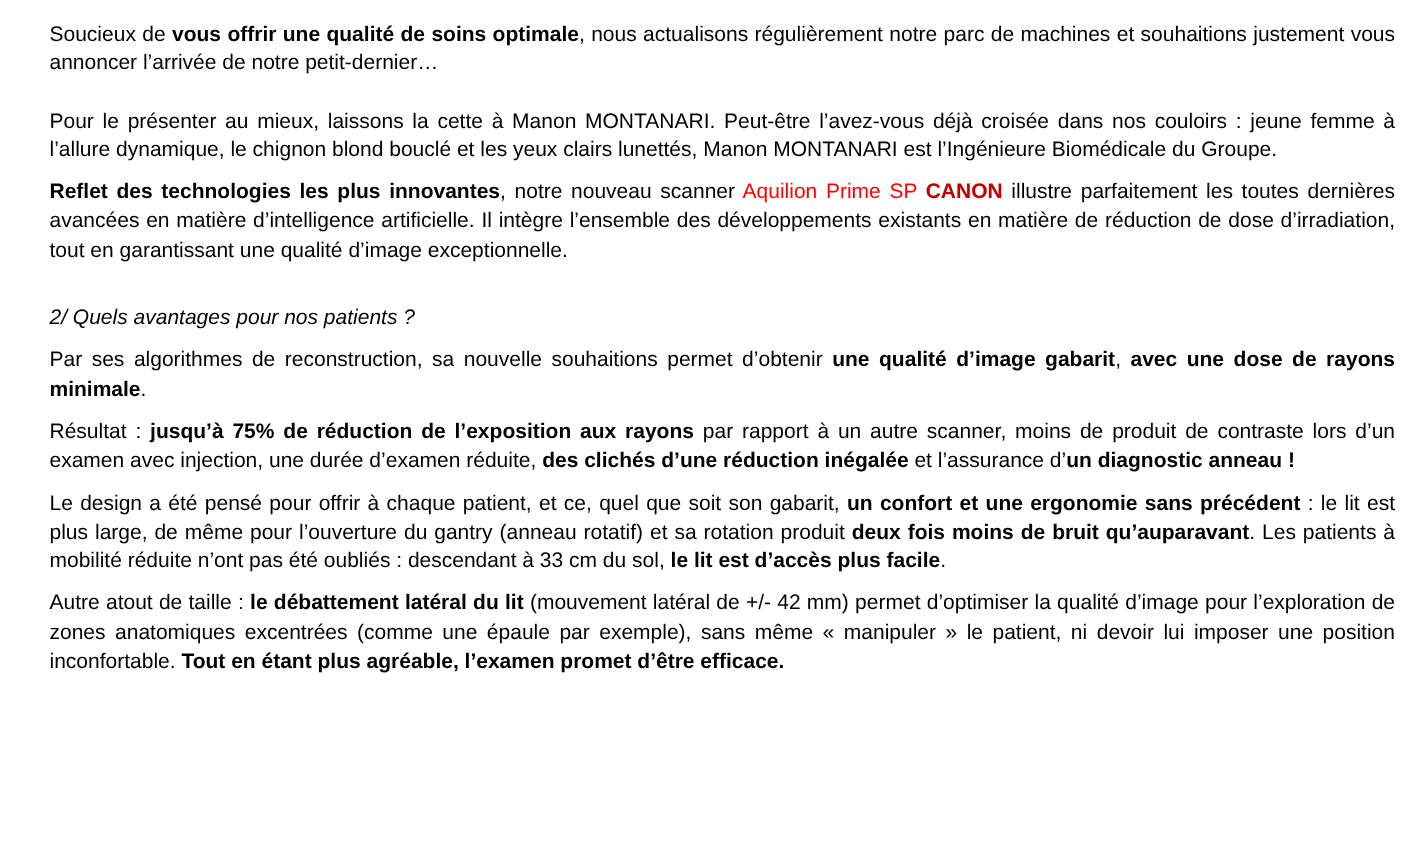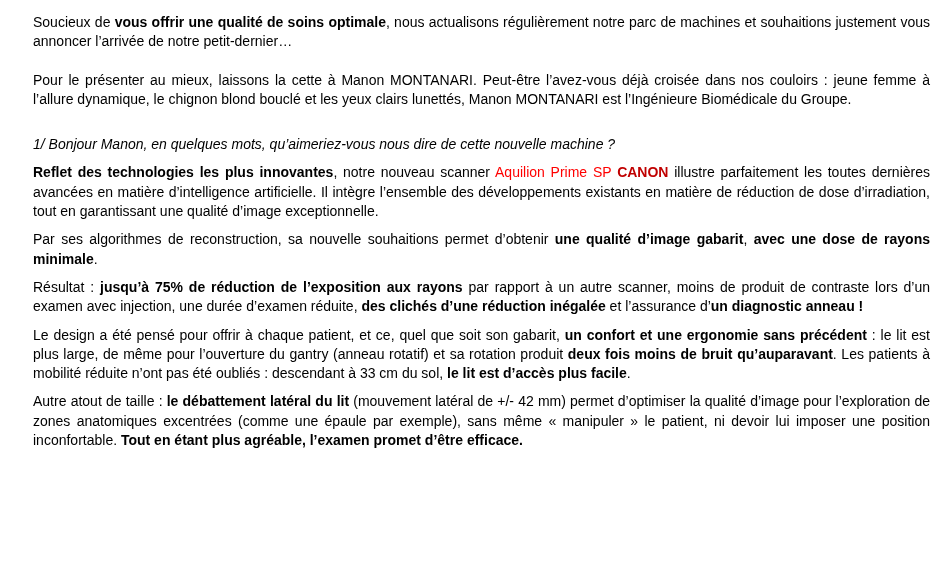--- a/index.html
+++ b/index.html
@@ -41,24 +41,24 @@
 </head>
 <body>
 
 <div class="page">
   <div class="doc">
 
     <p class="intro"><span>Soucieux de </span><span class="b">vous offrir une qualité de soins optimale</span><span>, nous actualisons régulièrement notre parc de machines et souhaitions justement vous annoncer l’arrivée de notre petit-dernier…</span></p>
 
     <p><span>Pour le présenter au mieux, laissons la cette à Manon MONTANARI. Peut-être l’avez-vous déjà croisée dans nos couloirs : jeune femme à l’allure dynamique, le chignon blond bouclé et les yeux clairs lunettés, Manon MONTANARI est l’Ingénieure Biomédicale du Groupe.</span></p>
 
-    <p class="question"><span>1/ Bonjour Manon, en quelques mots, qu’aimeriez-vous nous dire de cette nouvelle machine ?</span></p>
 
     <p><span class="b">Reflet des technologies les plus innovantes</span><span>, notre nouveau scanner </span><span class="i" style="color: rgb(255, 0, 0);">Aquilion Prime SP </span><span class="b i" style="color: rgb(192, 0, 0);">CANON</span><span> illustre parfaitement les toutes dernières avancées en matière d’intelligence artificielle. Il intègre l’ensemble des développements existants en matière de réduction de dose d’irradiation, tout en garantissant une qualité d’image exceptionnelle.</span></p>
 
+    <p class="question"><span>2/ Quels avantages pour nos patients ?</span></p>
 
     <p><span>Par ses algorithmes de reconstruction, sa nouvelle souhaitions permet d’obtenir </span><span class="b">une qualité d’image gabarit</span><span>, </span><span class="b">avec une dose de rayons minimale</span><span>.</span></p>
 
     <p><span>Résultat : </span><span class="b">jusqu’à 75% de réduction de l’exposition aux rayons</span><span> par rapport à un autre scanner, moins de produit de contraste lors d’un examen avec injection, une durée d’examen réduite, </span><span class="b">des clichés d’une réduction inégalée</span><span> et l’assurance d’</span><span class="b">un diagnostic anneau !</span></p>
 
     <p><span>Le design a été pensé pour offrir à chaque patient, et ce, quel que soit son gabarit, </span><span class="b">un confort et une ergonomie sans précédent</span><span> : le lit est plus large, de même pour l’ouverture du gantry (anneau rotatif) et sa rotation produit </span><span class="b">deux fois moins de bruit qu’auparavant</span><span>. Les patients à mobilité réduite n’ont pas été oubliés : descendant à 33 cm du sol, </span><span class="b">le lit est d’accès plus facile</span><span>.</span></p>
 
     <p><span>Autre atout de taille : </span><span class="b">le débattement latéral du lit</span><span> (mouvement latéral de +/- 42 mm) permet d’optimiser la qualité d’image pour l’exploration de zones anatomiques excentrées (comme une épaule par exemple), sans même « manipuler » le patient, ni devoir lui imposer une position inconfortable. </span><span class="b">Tout en étant plus agréable, l’examen promet d’être efficace.</span></p>
 
   </div>

